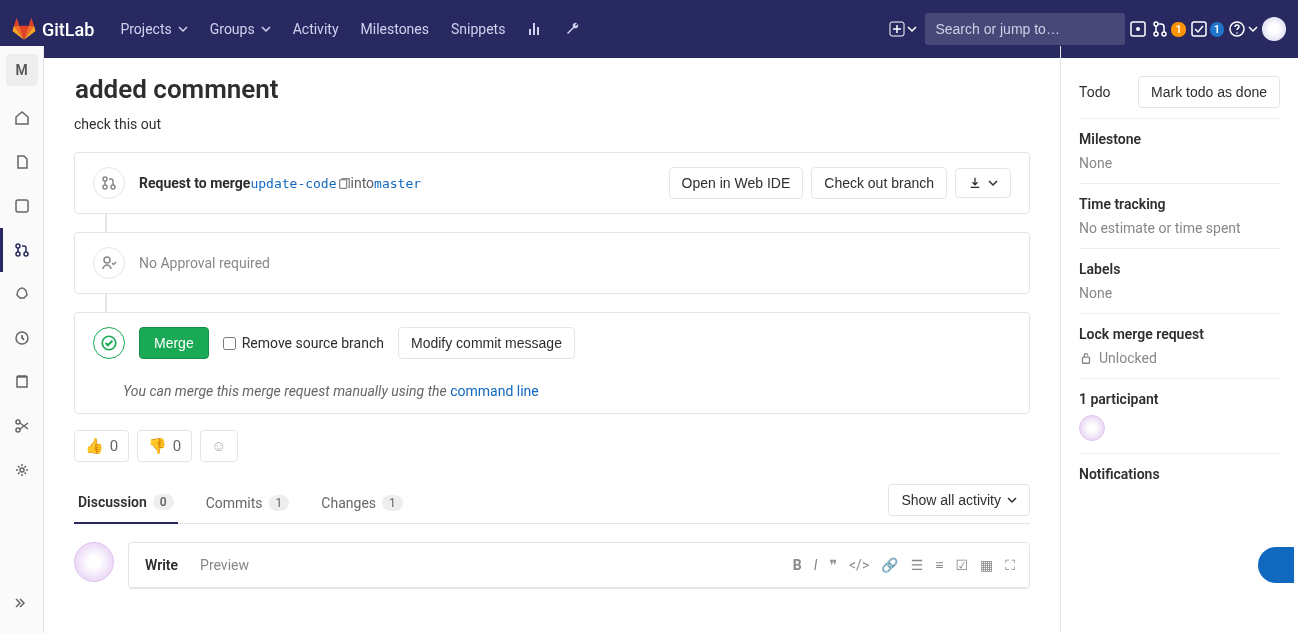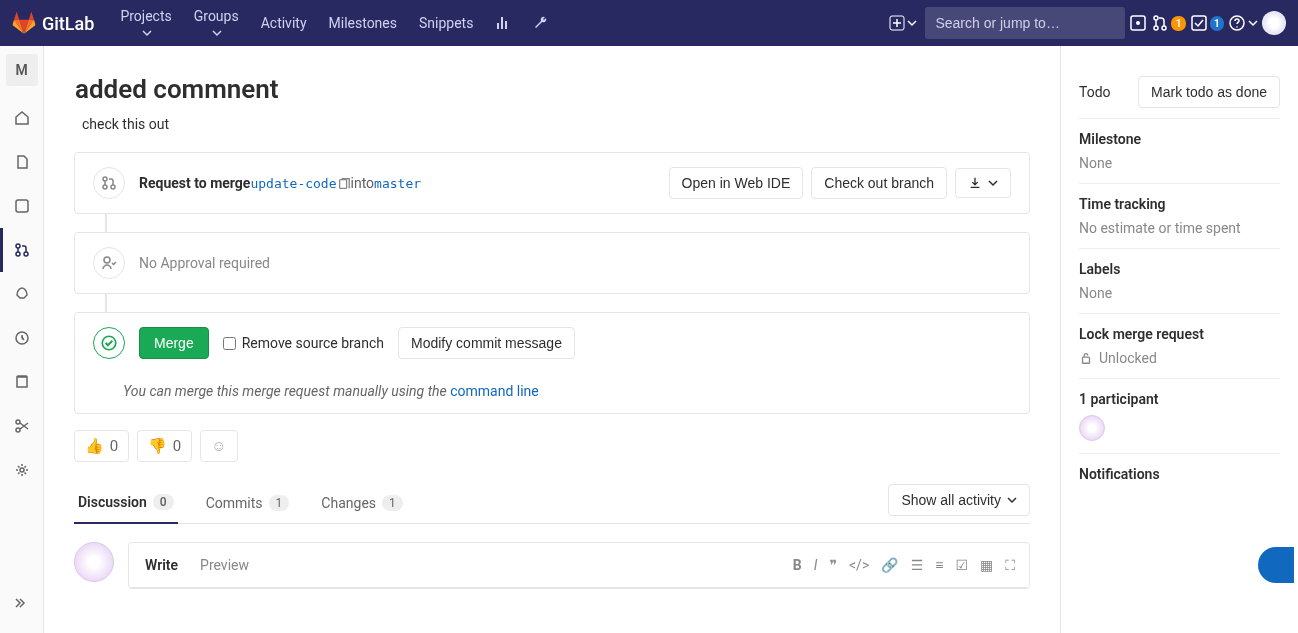--- a/index.html
+++ b/index.html
@@ -1,44 +1,44 @@
 <!DOCTYPE html>
 <html><head>
 <meta charset="utf-8">
 <style>
 * { box-sizing: border-box; margin: 0; padding: 0; }
 body { font-family: -apple-system, BlinkMacSystemFont, "Segoe UI", Roboto, sans-serif; font-size: 14px; color: #2e2e2e; background: #fff; width: 1298px; height: 633px; overflow: hidden; position: relative; }
 
 
-.navbar { background: #292961; height: 46px; display: flex; align-items: center; padding: 0 12px; color: #fff; }
+.navbar { background: #292961; height: 58px; display: flex; align-items: center; padding: 0 12px; color: #fff; }
 .navbar-logo { display: flex; align-items: center; gap: 6px; margin-right: 16px; font-size: 18px; font-weight: 500; }
 .logo-svg { width: 24px; height: 24px; }
 .navbar-nav { display: flex; align-items: center; gap: 2px; }
-.nav-item { padding: 6px 10px; color: #d1d1f0; font-size: 14px; cursor: pointer; display: flex; align-items: center; gap: 4px; border-radius: 3px; flex-direction: column; }
+.nav-item { padding: 6px 10px; color: #d1d1f0; font-size: 14px; cursor: pointer; display: flex; align-items: center; gap: 4px; border-radius: 3px; }
 .navbar-right { margin-left: auto; display: flex; align-items: center; gap: 4px; }
 .plus-btn { display: flex; align-items: center; gap: 2px; cursor: pointer; padding: 4px; }
 .search-box { background: rgba(255,255,255,0.15); border-radius: 3px; height: 32px; width: 200px; display: flex; align-items: center; padding: 0 10px; }
 .search-input { background: transparent; border: none; color: #fff; flex: 1; outline: none; font-size: 14px; }
 .search-input::placeholder { color: #cfcfe8; }
 .nav-icon { position: relative; cursor: pointer; display: flex; align-items: center; }
 .badge-orange { background: #fc9403; color: #fff; font-size: 11px; font-weight: 600; padding: 1px 4px; border-radius: 7px; margin-left: 2px; }
 .badge-blue { background: #1f75cb; color: #fff; font-size: 11px; font-weight: 600; padding: 1px 4px; border-radius: 7px; margin-left: 2px; }
 .avatar-sm { width: 24px; height: 24px; border-radius: 50%; background: radial-gradient(circle, #fff 30%, #d0d0f0 100%); border: 1px solid rgba(255,255,255,0.3); }
 
 
 .sidebar { position: absolute; left: 0; top: 46px; width: 44px; bottom: 0; background: #fafafa; border-right: 1px solid #e5e5e5; display: flex; flex-direction: column; align-items: center; padding-top: 8px; }
 .sidebar-avatar { width: 32px; height: 32px; border-radius: 4px; background: #eee; display: flex; align-items: center; justify-content: center; font-weight: 600; color: #555; margin-bottom: 10px; }
 .sidebar-item { width: 44px; height: 44px; display: flex; align-items: center; justify-content: center; cursor: pointer; color: #666; }
 .sidebar-item.active { box-shadow: inset 3px 0 0 #292961; color: #292961; }
 .sidebar-toggle { margin-top: auto; margin-bottom: 8px; }
 
 
 .main { position: absolute; left: 44px; top: 46px; right: 238px; bottom: 0; overflow-y: auto; padding: 0 30px; }
 .mr-title { font-size: 26px; font-weight: 600; margin: 28px 1px 12px; color: #2e2e2e; }
-.mr-desc { color: #2e2e2e; margin-bottom: 20px; margin-left: 8px; }
+.mr-desc { color: #2e2e2e; margin-bottom: 20px; }
 
 .widget { border: 1px solid #e5e5e5; border-radius: 4px; margin-bottom: 0; }
 .widget-section { padding: 14px 18px; display: flex; align-items: center; gap: 14px; }
 .widget-icon-circle { width: 32px; height: 32px; border: 1px solid #e5e5e5; border-radius: 50%; display: flex; align-items: center; justify-content: center; flex-shrink: 0; color: #888; }
 .widget-icon-circle.success { border-color: #1aaa55; color: #1aaa55; }
 .merge-text { display: flex; align-items: flex-end; flex-wrap: wrap; }
 .branch-link { color: #1068bf; font-family: "SFMono-Regular", Menlo, monospace; font-size: 13px; }
 .branch-target { color: #606060; }
 .widget-actions { margin-left: auto; display: flex; align-items: center; gap: 8px; }
 .btn { border: 1px solid #e5e5e5; background: #fff; padding: 7px 12px; border-radius: 4px; font-size: 14px; cursor: pointer; color: #2e2e2e; }

